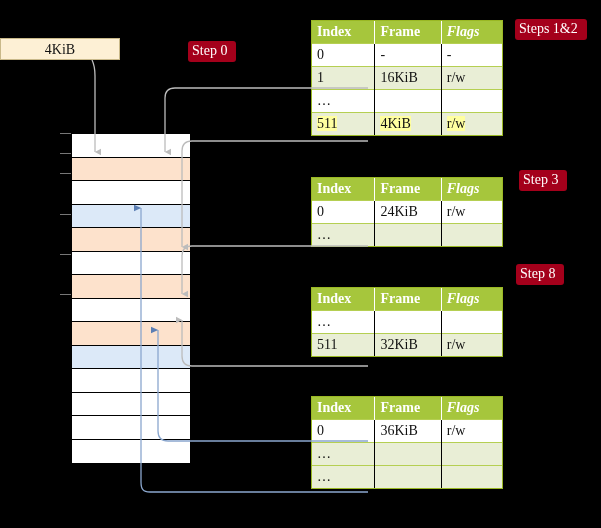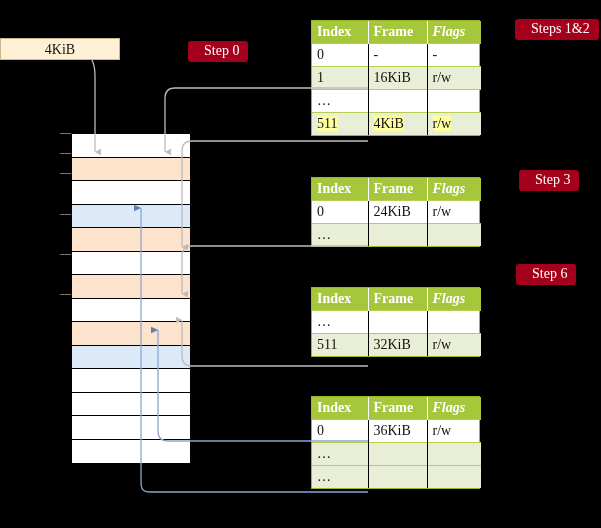--- a/index.html
+++ b/index.html
@@ -10,21 +10,21 @@
   #vaddr-box{
     position:absolute;left:0px;top:38px;width:120px;height:22px;
     background:#fdf0d5;border:1px solid #c9b98a;
     color:#111;font-size:14px;text-align:center;line-height:22px;
     box-sizing:border-box;
   }
 
   
   .step-badge{
     position:absolute;background:#a4001b;color:#fff;
-    font-size:14px;padding:2px 9px 3px 16px;border-radius:3px;
+    font-size:14px;padding:2px 9px 3px 4px;border-radius:3px;
     white-space:nowrap;line-height:16px;
     box-shadow:0 1px 0 rgba(0,0,0,.5);
   }
   #badge-step0{left:188px;top:41px;}
   #badge-steps12{left:515px;top:19px;}
   #badge-step3{left:519px;top:158px;margin-top:12px;}
   #badge-step4{left:516px;top:264px;}
 
   
   #memcol{
@@ -34,21 +34,21 @@
   .mem-row{height:23.5px;border-bottom:1px solid #000;box-sizing:border-box;background:#fff;}
   .mem-row:last-child{border-bottom:none;}
   .mem-row.peach{background:#fde2cc;}
   .mem-row.blue{background:#dce9f8;}
 
   
   .mem-tick{position:absolute;left:60px;width:11px;height:0;border-top:1px solid #777;}
 
   
   .ptable{
-    position:absolute;width:169px;border:1px solid #9ab824;
+    position:absolute;width:192px;border:1px solid #9ab824;
     border-collapse:collapse;background:#fff;box-sizing:border-box;
   }
   .ptable table{border-collapse:collapse;width:100%;table-layout:fixed;}
   .ptable th{
     background:#a6c63c;color:#fff;font-weight:bold;font-size:14px;
     text-align:left;padding:2px 5px;border-right:1px solid #fff;
     height:22px;box-sizing:border-box;
   }
   .ptable th:last-child{border-right:none;font-style:italic;}
   .ptable td{
@@ -75,21 +75,21 @@
 </head>
 <body>
 
 <div id="vaddr-box">
   <span>4KiB</span>
 </div>
 
 <div class="step-badge" id="badge-step0">Step 0</div>
 <div class="step-badge" id="badge-steps12">Steps 1&amp;2</div>
 <div class="step-badge" id="badge-step3">Step 3</div>
-<div class="step-badge" id="badge-step4">Step 6</div>
+<div class="step-badge" id="badge-step4">Step 8</div>
 
 <div id="memcol">
     <div class="mem-row"></div>
     <div class="mem-row peach"></div>
     <div class="mem-row"></div>
     <div class="mem-row blue"></div>
     <div class="mem-row peach"></div>
     <div class="mem-row"></div>
     <div class="mem-row peach"></div>
     <div class="mem-row"></div>

